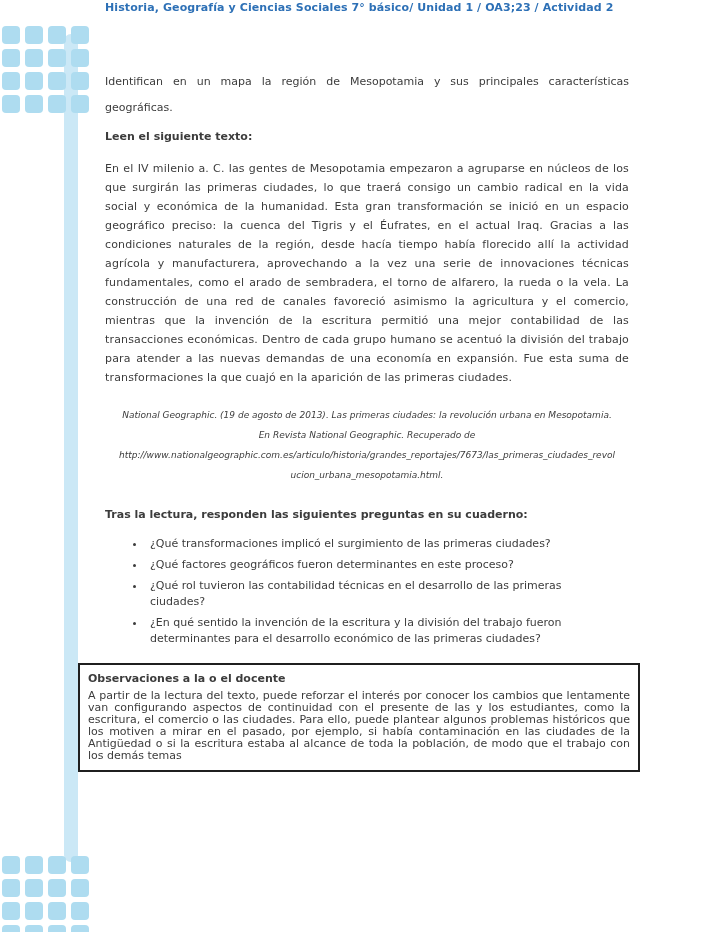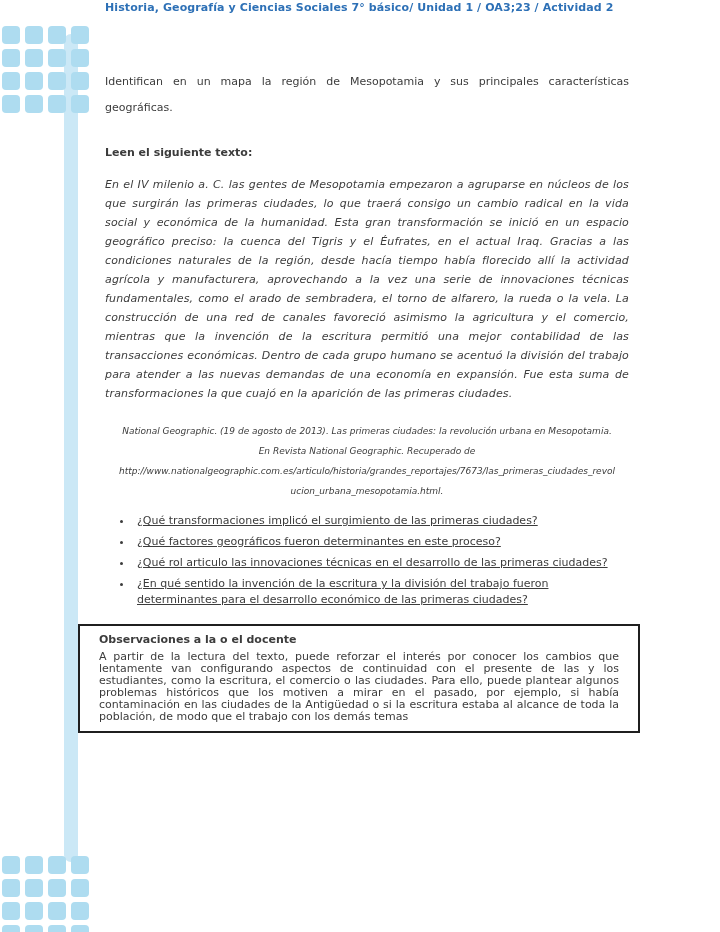--- a/index.html
+++ b/index.html
@@ -32,57 +32,55 @@
     position:absolute;left:105px;width:524px;top:0;
     font-size:11px;line-height:1.5;
   }
   .doc-header{
     color:#2d70b6;
     font-weight:bold;
     font-size:11px;
     letter-spacing:.1px;
   }
   .intro{margin:52px 0 0;line-height:26px;text-align:justify;}
-  .label-bold{margin:24px 0 0;font-weight:bold;}
+  .label-bold{margin:8px 0 0;font-weight:bold;}
   .reading{
     margin:14px 0 18px;
-    font-style:italic;
     text-align:justify;
     line-height:19px;
     letter-spacing:.15px;
   }
   .citation{
     margin:10px auto 0;
     width:500px;
     text-align:center;
     font-style:italic;
     font-size:9px;
     line-height:20px;
     overflow-wrap:anywhere;
   }
   .questions-label{margin:22px 0 0;font-weight:bold;}
   ul.questions{
-    margin:12px 4px 0;
+    margin:12px 17px 0;
     padding-left:24px;
     list-style:disc outside;
-    text-decoration:underline;
   }
   ul.questions li{
     margin:0 0 5px;
     line-height:16px;
     padding-left:4px;
   }
   .closing{margin:16px 0 0;line-height:22px;text-align:justify;}
   
   .obs-box{
     box-sizing:border-box;
     margin:16px 0 0 -27px;
     width:562px;
     border:2px solid #1f1f1f;
-    padding:5px 19px 8px;
+    padding:5px 8px 8px;
     background:#ffffff;
   }
   .obs-title{font-weight:bold;line-height:18px;}
   .obs-body{margin-top:2px;line-height:12px;text-align:justify;}
 </style>
 </head>
 <body>
 
 <div class="page">
 
@@ -131,25 +129,26 @@
     <div class="doc-header">Historia, Geografía y Ciencias Sociales 7° básico/ Unidad 1 / OA3;23 / Actividad 2</div>
 
     <p class="intro">Identifican en un mapa la región de Mesopotamia y sus principales características geográficas.</p>
 
     <p class="label-bold">Leen el siguiente texto:</p>
 
     <p class="reading">En el IV milenio a. C. las gentes de Mesopotamia empezaron a agruparse en núcleos de los que surgirán las primeras ciudades, lo que traerá consigo un cambio radical en la vida social y económica de la humanidad. Esta gran transformación se inició en un espacio geográfico preciso: la cuenca del Tigris y el Éufrates, en el actual Iraq. Gracias a las condiciones naturales de la región, desde hacía tiempo había florecido allí la actividad agrícola y manufacturera, aprovechando a la vez una serie de innovaciones técnicas fundamentales, como el arado de sembradera, el torno de alfarero, la rueda o la vela. La construcción de una red de canales favoreció asimismo la agricultura y el comercio, mientras que la invención de la escritura permitió una mejor contabilidad de las transacciones económicas. Dentro de cada grupo humano se acentuó la división del trabajo para atender a las nuevas demandas de una economía en expansión. Fue esta suma de transformaciones la que cuajó en la aparición de las primeras ciudades.</p>
 
     <p class="citation">National Geographic. (19 de agosto de 2013). Las primeras ciudades: la revolución urbana en Mesopotamia. En Revista National Geographic. Recuperado de http://www.nationalgeographic.com.es/articulo/historia/grandes_reportajes/7673/las_primeras_ciudades_revolucion_urbana_mesopotamia.html.</p>
 
+    <p class="label-bold questions-label">Tras la lectura, responden las siguientes preguntas en su cuaderno:</p>
 
     <ul class="questions">
         <li>¿Qué transformaciones implicó el surgimiento de las primeras ciudades?</li>
         <li>¿Qué factores geográficos fueron determinantes en este proceso?</li>
-        <li>¿Qué rol articulo las innovaciones técnicas en el desarrollo de las primeras ciudades?</li>
+        <li>¿Qué rol tuvieron las contabilidad técnicas en el desarrollo de las primeras ciudades?</li>
         <li>¿En qué sentido la invención de la escritura y la división del trabajo fueron determinantes para el desarrollo económico de las primeras ciudades?</li>
       </ul>
 
 
     <div class="obs-box">
       <div class="obs-title">Observaciones a la o el docente</div>
       <div class="obs-body">A partir de la lectura del texto, puede reforzar el interés por conocer los cambios que lentamente van configurando aspectos de continuidad con el presente de las y los estudiantes, como la escritura, el comercio o las ciudades. Para ello, puede plantear algunos problemas históricos que los motiven a mirar en el pasado, por ejemplo, si había contaminación en las ciudades de la Antigüedad o si la escritura estaba al alcance de toda la población, de modo que el trabajo con los demás temas</div>
     </div>
 
   </div>

